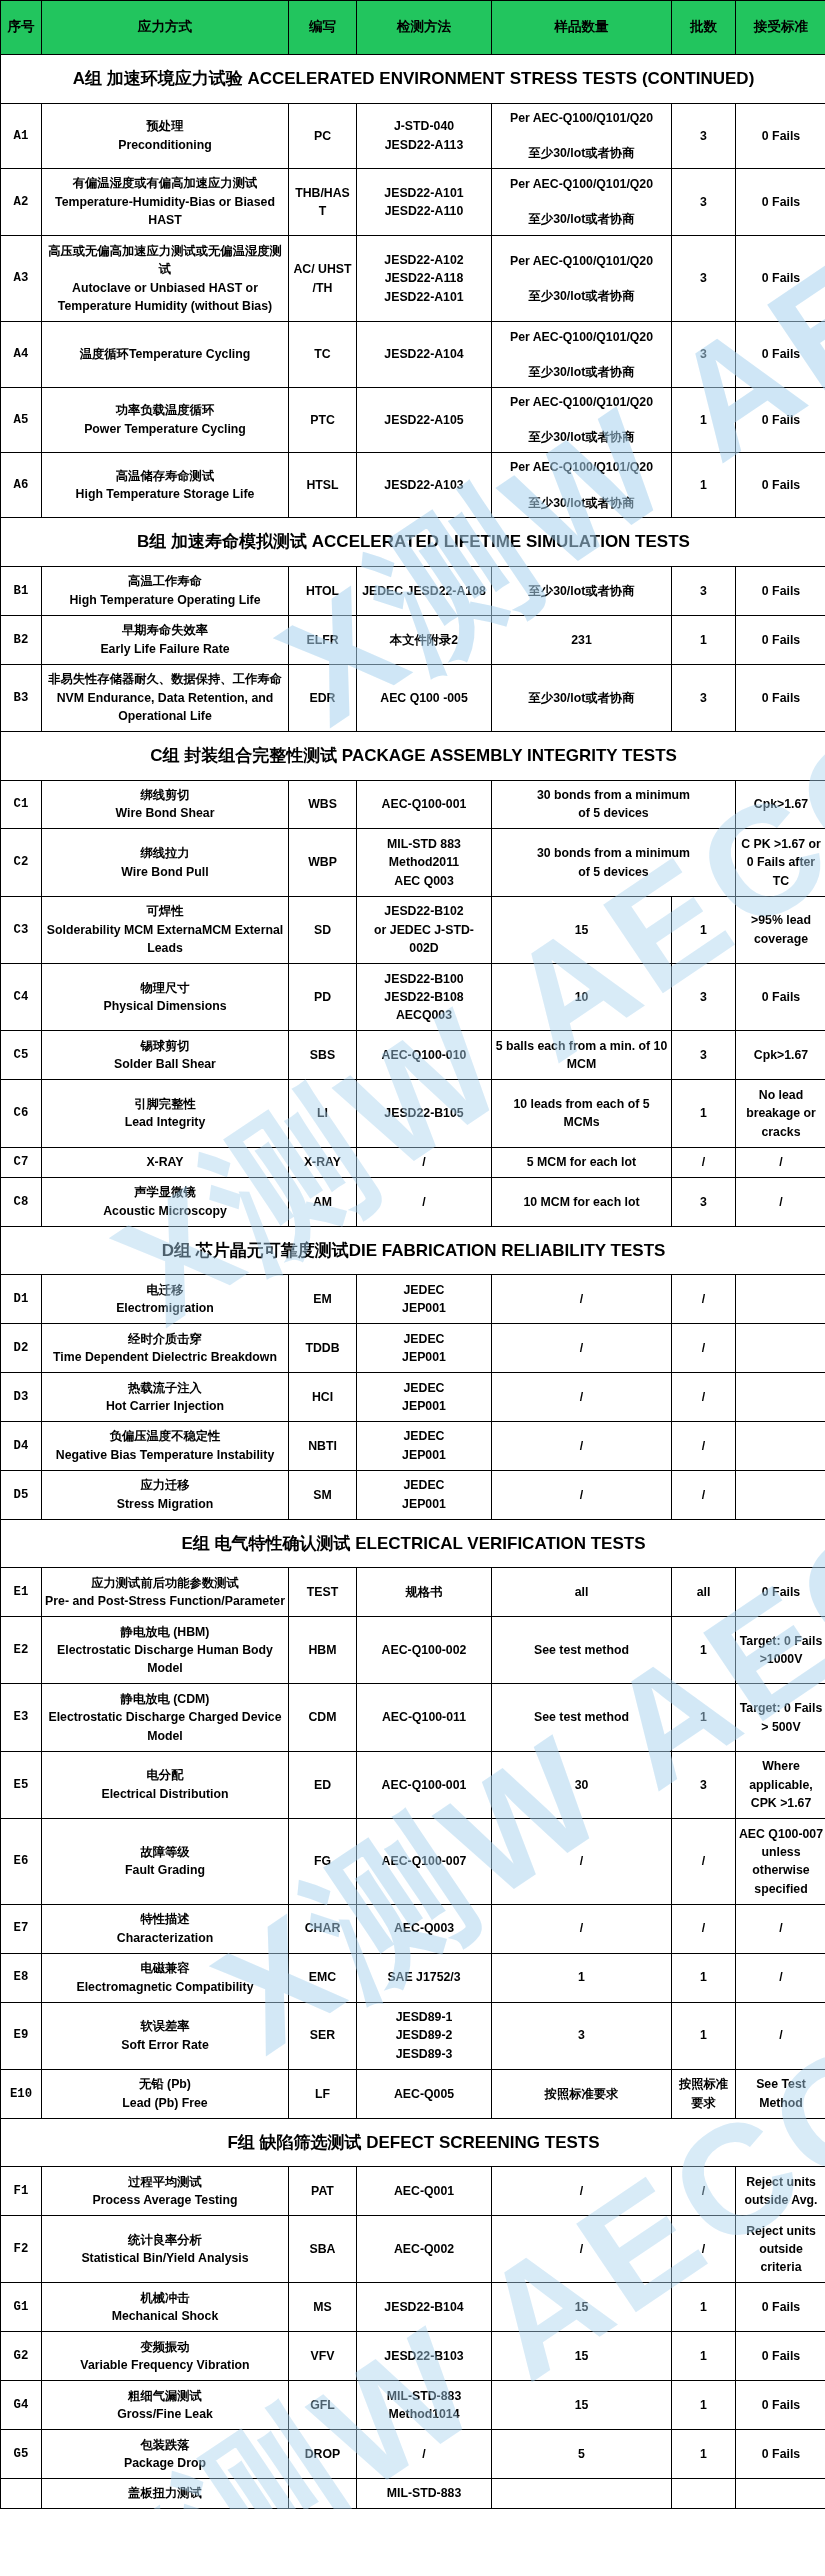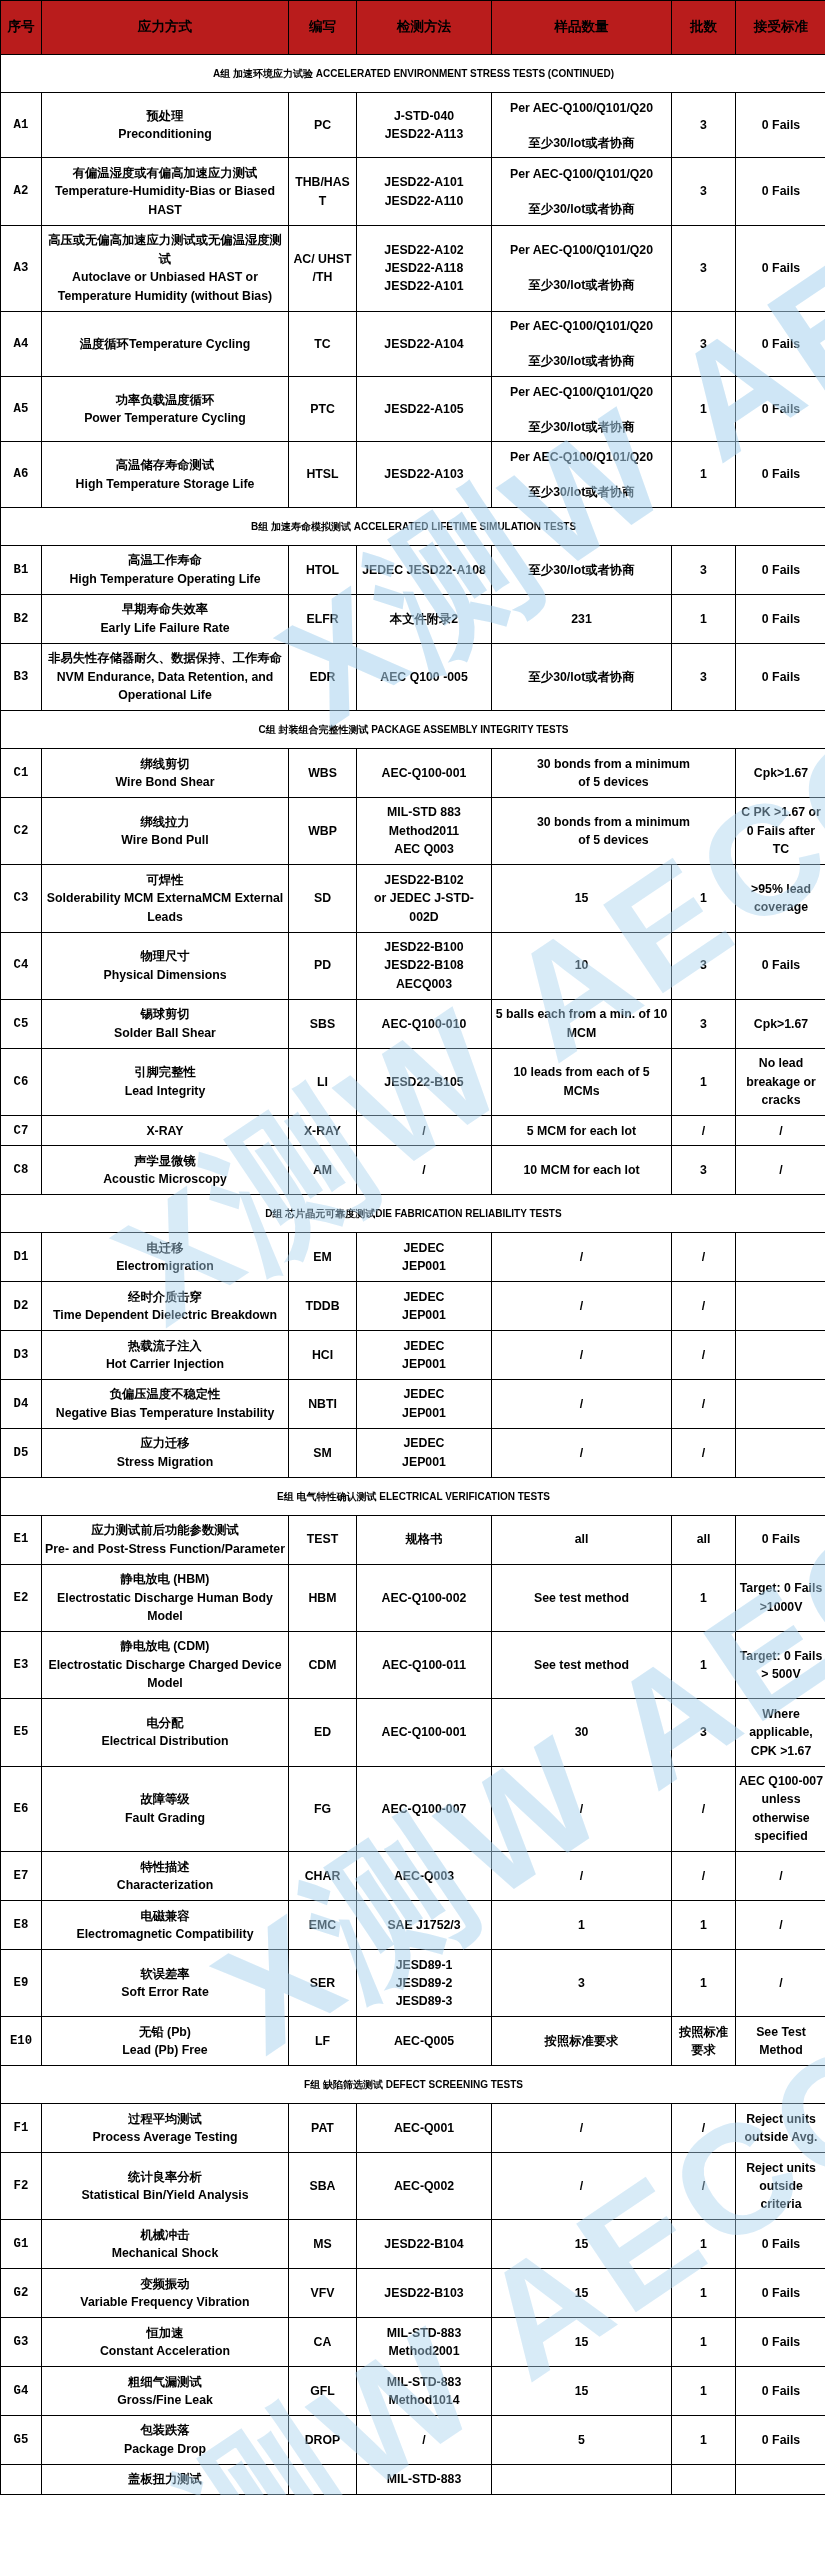--- a/index.html
+++ b/index.html
@@ -29,29 +29,29 @@
   th,td{
     border:1.4px solid #000;
     text-align:center;
     vertical-align:middle;
     padding:5.5px 2.7px;
     font-size:12.3px;
     line-height:1.5;
     word-wrap:break-word;
   }
   thead th{
-    background:#b91c1c;
+    background:#22c55e;
     height:42px;
     font-size:13.6px;
   }
   tr.section-row td{
     border-left:1.4px solid #000;
     border-right:1.4px solid #000;
     padding:11px 20px;
-    font-size:10px;
+    font-size:17px;
   }
   td.id-cell{font-size:12.3px;font-family:Liberation Mono, monospace;}
   td .line{min-height:1.2em;}
   td .gap{height:1.35em;}
   
   .watermark{
     position:absolute;
     z-index:2;
     pointer-events:none;
     font-size:155px;
@@ -966,45 +966,20 @@
           </td>
           <td>
             <div class="line">1</div>
           </td>
           <td>
             <div class="line">0 Fails</div>
           </td>
         </tr>
         <tr>
           <td class="id-cell">
-            <div class="line">G3</div>
-          </td>
-          <td>
-            <div class="line">恒加速</div>
-            <div class="line">Constant Acceleration</div>
-          </td>
-          <td>
-            <div class="line">CA</div>
-          </td>
-          <td>
-            <div class="line">MIL-STD-883</div>
-            <div class="line">Method2001</div>
-          </td>
-          <td>
-            <div class="line">15</div>
-          </td>
-          <td>
-            <div class="line">1</div>
-          </td>
-          <td>
-            <div class="line">0 Fails</div>
-          </td>
-        </tr>
-        <tr>
-          <td class="id-cell">
             <div class="line">G4</div>
           </td>
           <td>
             <div class="line">粗细气漏测试</div>
             <div class="line">Gross/Fine Leak</div>
           </td>
           <td>
             <div class="line">GFL</div>
           </td>
           <td>

